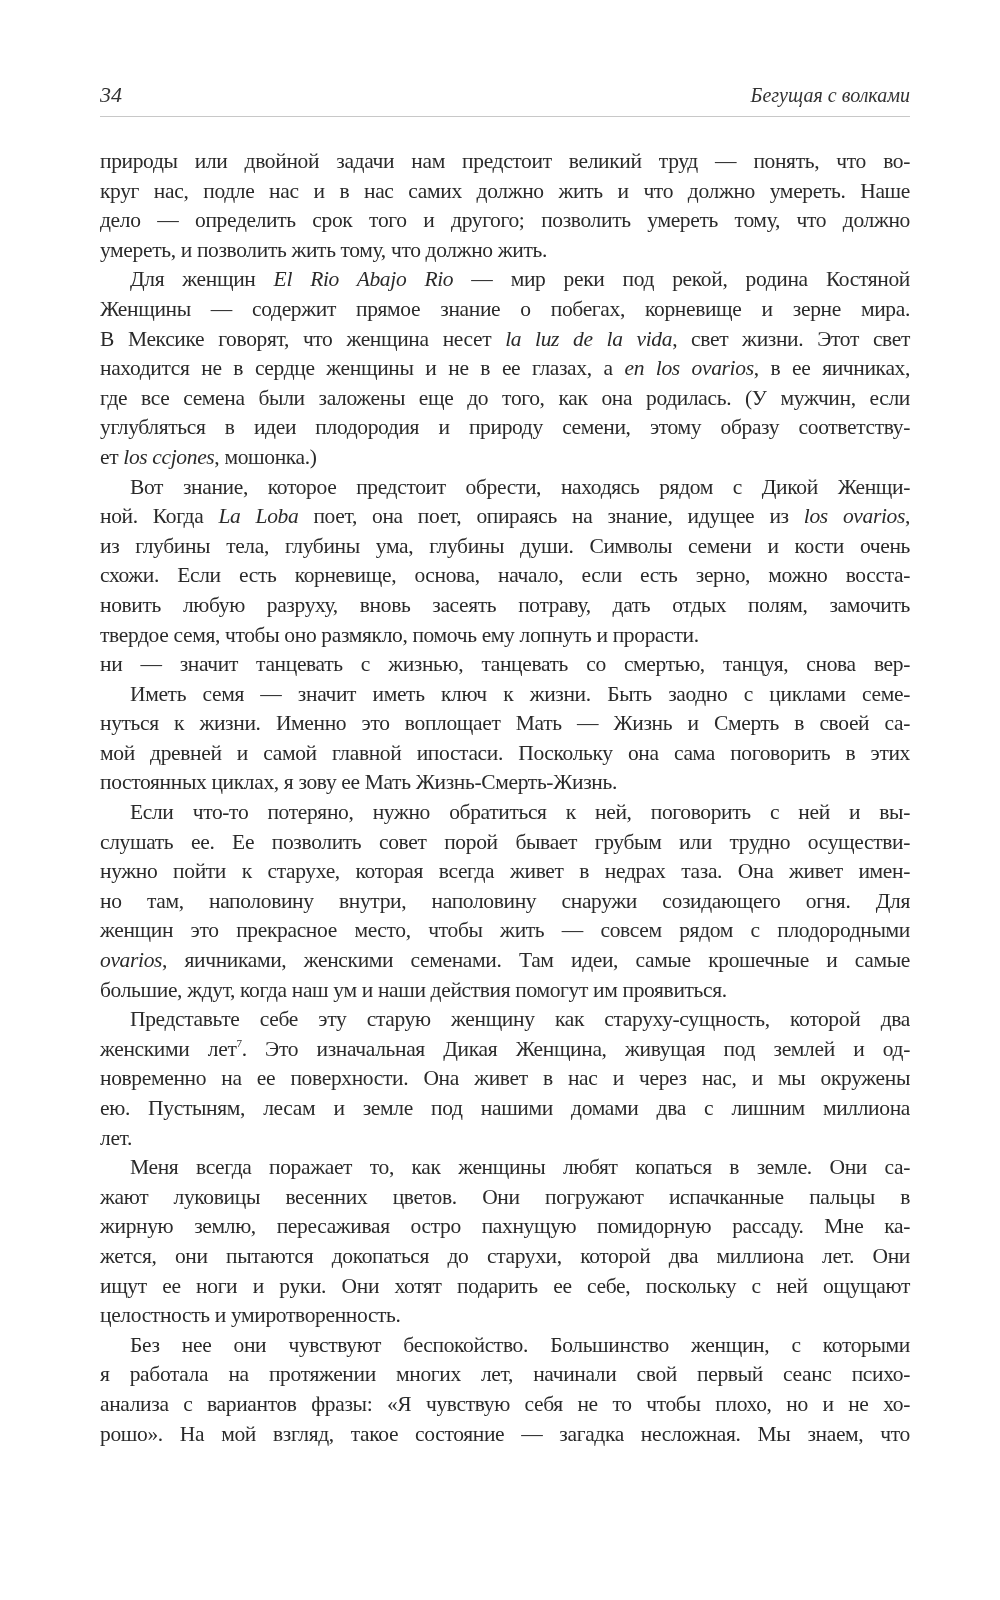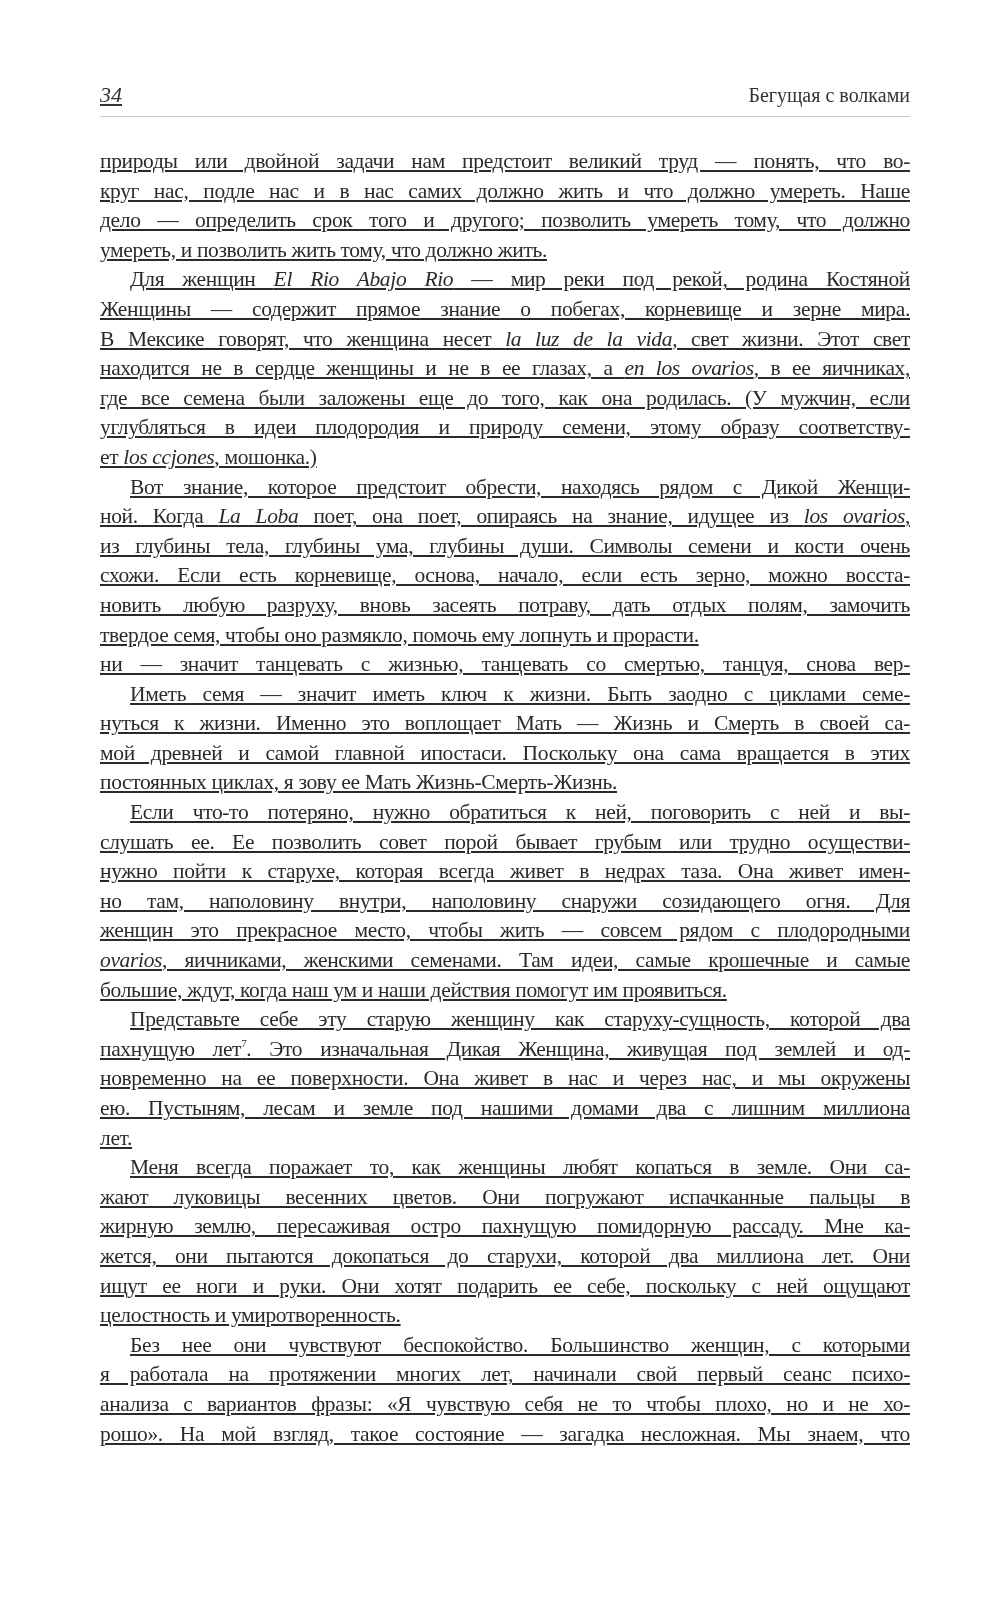--- a/index.html
+++ b/index.html
@@ -1,22 +1,22 @@
 <!DOCTYPE html>
 <html><head>
 <meta charset="utf-8">
 <style>
   html, body { margin: 0; padding: 0; background: #ffffff; }
   body { width: 1000px; height: 1600px; position: relative; overflow: hidden;
          font-family: "Liberation Serif", "DejaVu Serif", serif; color: #2a2a2a; }
   .header { position: absolute; left: 100px; top: 78px; width: 810px; height: 38px;
             border-bottom: 1px solid #c8c8c8; }
-  .page-num { position: absolute; left: 0; top: 4px; font-size: 22px; font-style: italic; color: #333; text-decoration: underline; }
-  .running-title { position: absolute; right: 0; top: 6px; font-size: 20px; color: #333; }
-  .body-text { position: absolute; left: 100px; top: 147px; width: 810px; text-decoration: underline; }
+  .page-num { position: absolute; left: 0; top: 4px; font-size: 22px; font-style: italic; color: #333; }
+  .running-title { position: absolute; right: 0; top: 6px; font-size: 20px; font-style: italic; color: #333; }
+  .body-text { position: absolute; left: 100px; top: 147px; width: 810px; }
   .line { height: 29.6px; line-height: 29.6px; font-size: 21.5px; white-space: nowrap;
           text-align: justify; text-align-last: justify; letter-spacing: -0.35px; }
   .line.last { text-align-last: left; }
   .line.indent { padding-left: 30px; }
   .line i { font-style: italic; }
   sup { font-size: 11px; line-height: 0; vertical-align: 9px; }
 </style>
 </head>
 <body>
 
@@ -46,35 +46,35 @@
       <div class="line"><span>ной. Когда </span><i>La Loba</i><span> поет, она поет, опираясь на знание, идущее из </span><i>los ovarios</i><span>,</span></div>
       <div class="line"><span>из глубины тела, глубины ума, глубины души. Символы семени и кости очень</span></div>
       <div class="line"><span>схожи. Если есть корневище, основа, начало, если есть зерно, можно восста-</span></div>
       <div class="line"><span>новить любую разруху, вновь засеять потраву, дать отдых полям, замочить</span></div>
       <div class="line last"><span>твердое семя, чтобы оно размякло, помочь ему лопнуть и прорасти.</span></div>
     </div>
     <div>
       <div class="line"><span>ни — значит танцевать с жизнью, танцевать со смертью, танцуя, снова вер-</span></div>
       <div class="line indent"><span>Иметь семя — значит иметь ключ к жизни. Быть заодно с циклами семе-</span></div>
       <div class="line"><span>нуться к жизни. Именно это воплощает Мать — Жизнь и Смерть в своей са-</span></div>
-      <div class="line"><span>мой древней и самой главной ипостаси. Поскольку она сама вращается в этих</span></div>
+      <div class="line"><span>мой древней и самой главной ипостаси. Поскольку она сама поговорить в этих</span></div>
       <div class="line last"><span>постоянных циклах, я зову ее Мать Жизнь-Смерть-Жизнь.</span></div>
     </div>
     <div>
       <div class="line indent"><span>Если что-то потеряно, нужно обратиться к ней, поговорить с ней и вы-</span></div>
       <div class="line"><span>слушать ее. Ее позволить совет порой бывает грубым или трудно осуществи-</span></div>
       <div class="line"><span>нужно пойти к старухе, которая всегда живет в недрах таза. Она живет имен-</span></div>
       <div class="line"><span>но там, наполовину внутри, наполовину снаружи созидающего огня. Для</span></div>
       <div class="line"><span>женщин это прекрасное место, чтобы жить — совсем рядом с плодородными</span></div>
       <div class="line"><i>ovarios</i><span>, яичниками, женскими семенами. Там идеи, самые крошечные и самые</span></div>
       <div class="line last"><span>большие, ждут, когда наш ум и наши действия помогут им проявиться.</span></div>
     </div>
     <div>
       <div class="line indent"><span>Представьте себе эту старую женщину как старуху-сущность, которой два</span></div>
-      <div class="line"><span>пахнущую лет</span><sup>7</sup><span>. Это изначальная Дикая Женщина, живущая под землей и од-</span></div>
+      <div class="line"><span>женскими лет</span><sup>7</sup><span>. Это изначальная Дикая Женщина, живущая под землей и од-</span></div>
       <div class="line"><span>новременно на ее поверхности. Она живет в нас и через нас, и мы окружены</span></div>
       <div class="line"><span>ею. Пустыням, лесам и земле под нашими домами два с лишним миллиона</span></div>
       <div class="line last"><span>лет.</span></div>
     </div>
     <div>
       <div class="line indent"><span>Меня всегда поражает то, как женщины любят копаться в земле. Они са-</span></div>
       <div class="line"><span>жают луковицы весенних цветов. Они погружают испачканные пальцы в</span></div>
       <div class="line"><span>жирную землю, пересаживая остро пахнущую помидорную рассаду. Мне ка-</span></div>
       <div class="line"><span>жется, они пытаются докопаться до старухи, которой два миллиона лет. Они</span></div>
       <div class="line"><span>ищут ее ноги и руки. Они хотят подарить ее себе, поскольку с ней ощущают</span></div>

